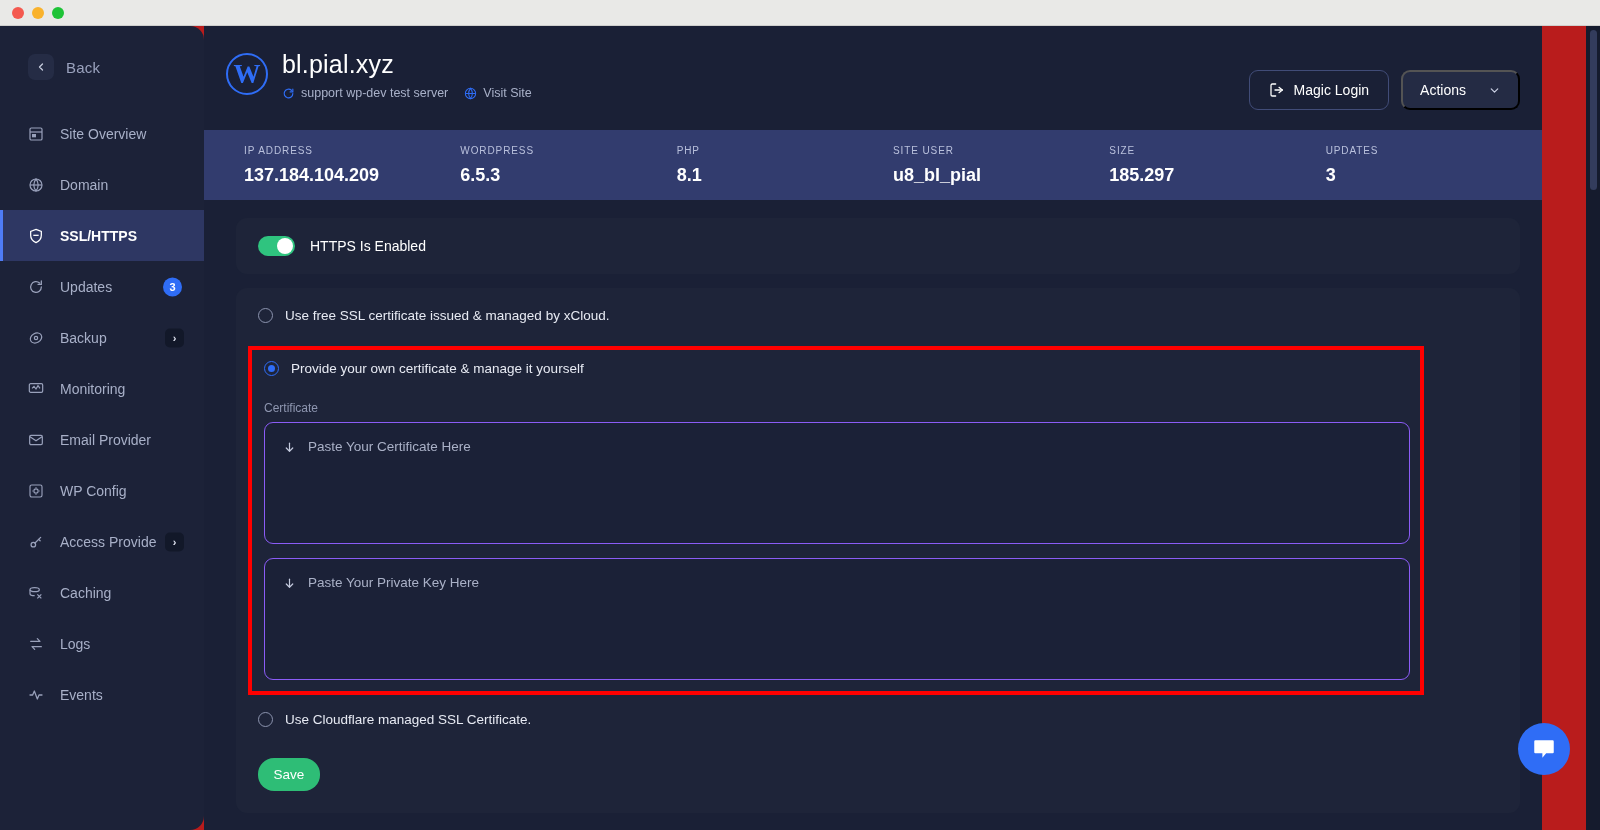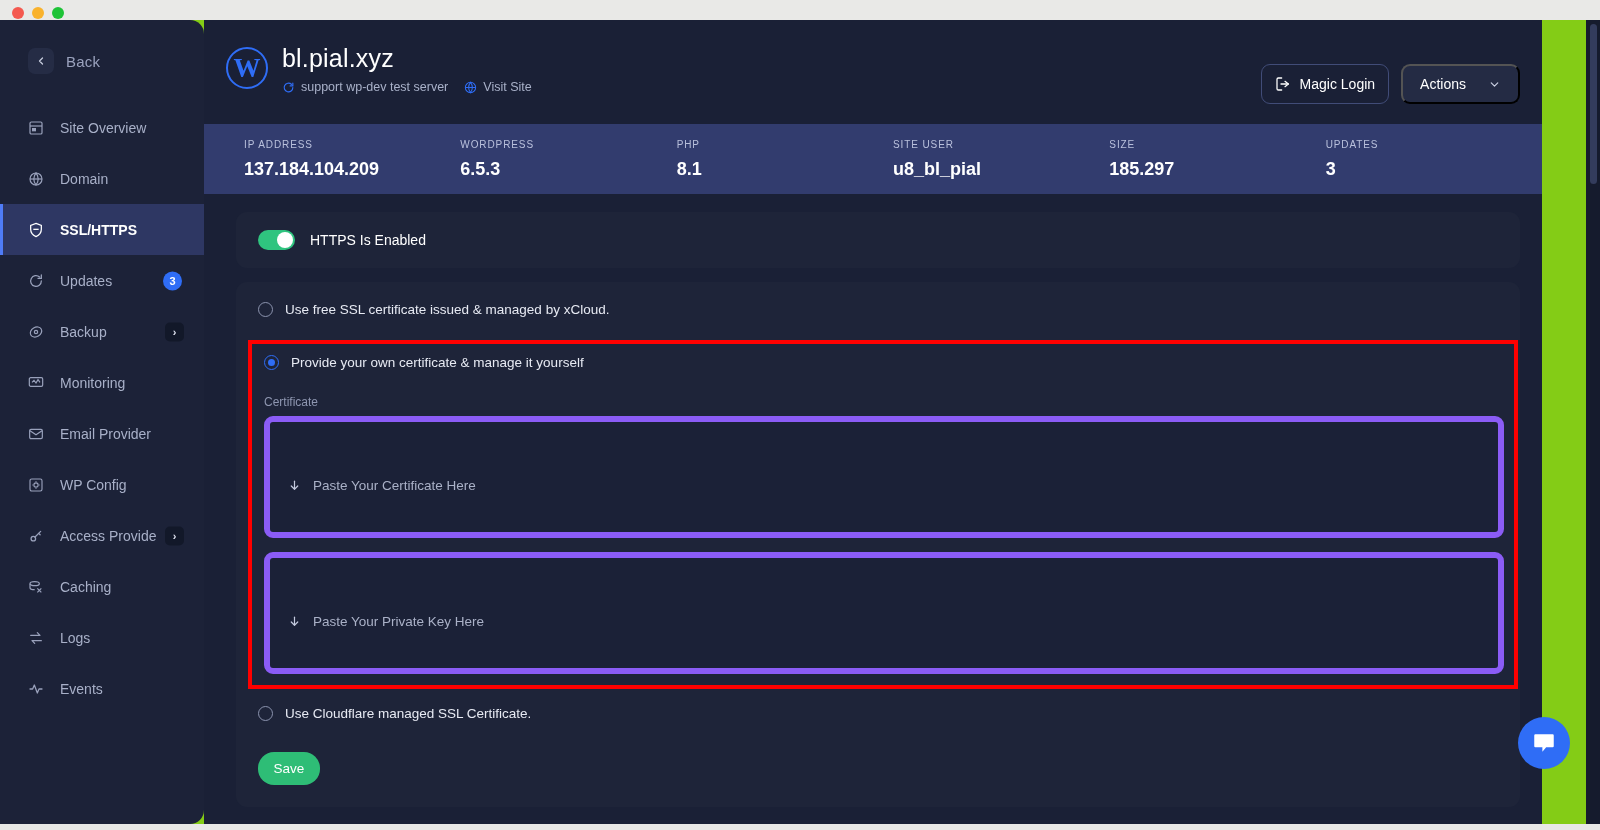--- a/index.html
+++ b/index.html
@@ -17,22 +17,22 @@
     border-bottom: 1px solid #cfcfcd;
   }
   .traffic-lights { position: absolute; left: 12px; top: 7px; display: flex; gap: 8px; }
   .tl { width: 12px; height: 12px; border-radius: 50%; }
   .tl.red { background: #f4594f; }
   .tl.yellow { background: #f9b22c; }
   .tl.green { background: #1ec337; }
 
   
   #app {
-    position: absolute; left: 0; top: 20px; width: 1600px; height: 804px;
-    background: #84cc16;
+    position: absolute; left: 0; top: 26px; width: 1600px; height: 804px;
+    background: #b91c1c;
   }
 
   
   #sidebar {
     position: absolute; left: 0; top: 0; width: 204px; height: 804px;
     background: #1c2238;
     border-radius: 0 14px 14px 0;
   }
   .back-row {
     display: flex; align-items: center; gap: 12px;
@@ -111,21 +111,21 @@
   .site-sub .sub-chunk { display: flex; align-items: center; gap: 6px; }
   .site-sub .sub-chunk svg { width: 13px; height: 13px; color: #2f6df6; }
   .site-sub .txt { color: #a9b1c9; font-size: 12.5px; }
 
   .header-actions {
     position: absolute; right: 22px; top: 44px;
     display: flex; align-items: center; gap: 12px;
   }
   .btn-magic {
     display: flex; align-items: center; gap: 9px;
-    height: 40px; padding: 0 13px;
+    height: 40px; padding: 0 19px;
     border-radius: 9px; border: 1px solid #3e4straight;
     border: 1px solid #414c78;
     color: #fff; font-size: 14px; background: transparent;
     cursor: pointer;
   }
   .btn-magic svg { width: 16px; height: 16px; }
   .btn-actions {
     display: flex; align-items: center; gap: 22px;
     height: 40px; padding: 0 17px;
     border-radius: 9px; background: #242b44;
@@ -180,33 +180,33 @@
   .radio.checked .dot {
     width: 7px; height: 7px; border-radius: 50%; background: #2f6df6;
   }
   .radio-label { color: #e7eaf3; font-size: 13.5px; }
 
   
   #highlight-box {
     margin: 12px 10px 4px 12px;
     border: 4px solid #ff0000;
     padding: 11px 0 11px 0;
-    width: 1270px;
+    width: 1176px;
   }
   #highlight-box .radio-row { padding-left: 12px; }
 
   .field-group { padding: 0 10px 0 12px; margin-top: 14px; }
   .field-label { color: #8e96b0; font-size: 12px; margin-bottom: 7px; }
   .textarea-box {
     height: 122px;
-    border: 6px solid #8b5cf6;
+    border: 1px solid #8b5cf6;
     border-radius: 9px;
     background: #1b2137;
     padding: 16px 0 0 18px;
-    display: flex; align-items: center; gap: 12px;
+    display: flex; align-items: flex-start; gap: 12px;
     cursor: text;
   }
   .textarea-box .dl-icon { color: #c4cade; margin-top: 1px; }
   .textarea-box .dl-icon svg { width: 13px; height: 16px; display: block; }
   .textarea-ph { color: #aab1c7; font-size: 13.5px; }
 
   .bottom-radio { padding-left: 22px; margin-top: 17px; }
 
   .save-btn {
     margin: 20px 0 0 22px;

